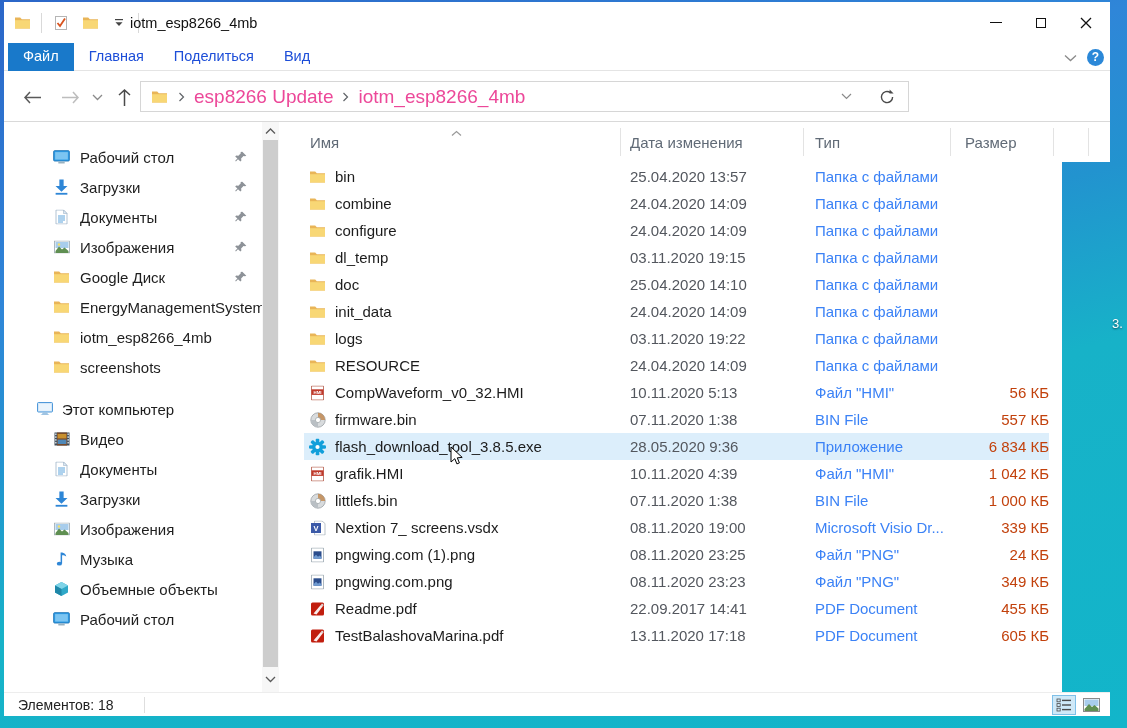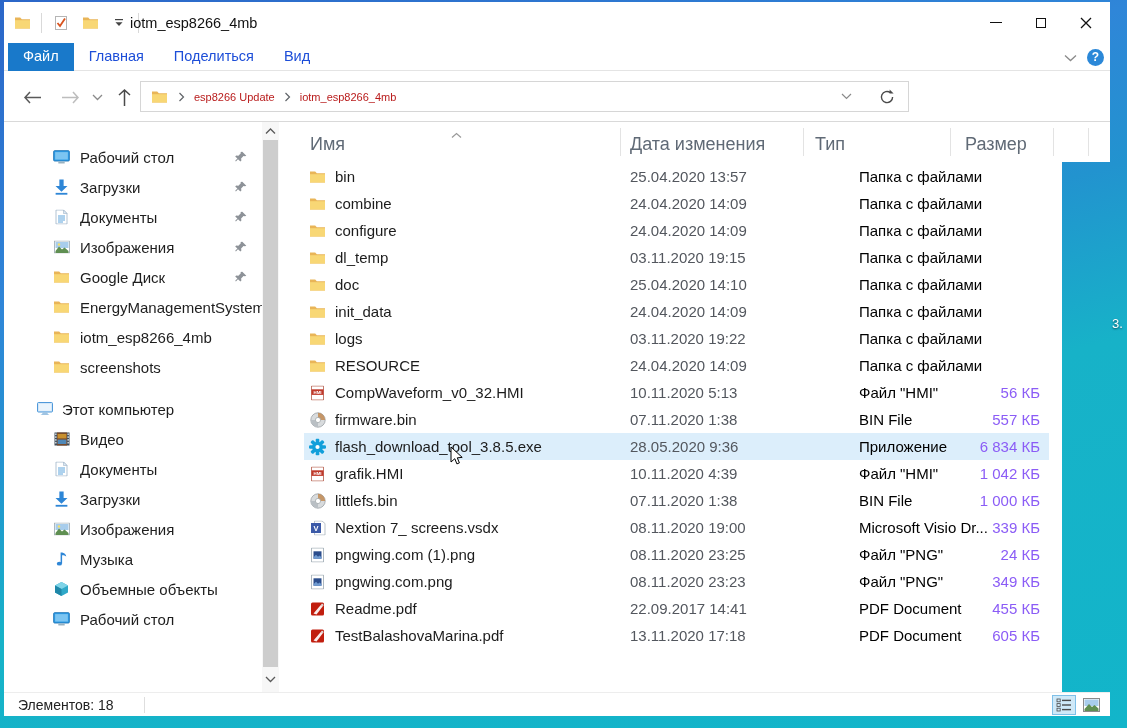--- a/index.html
+++ b/index.html
@@ -26,21 +26,21 @@
   
   .tabsrow { position:absolute; left:0; top:41px; width:100%; height:28px; background:#fff; border-bottom:1px solid #e4e4e4; padding-left:4px; white-space:nowrap; }
   .tab { display:inline-block; height:28px; padding:5px 15px 0 15px; font-size:14.5px; color:#1d4ed8; }
   .tab.active { background:#1979ca; color:#fff; }
   .ribbon-right { position:absolute; right:6px; top:41px; height:28px; display:flex; align-items:center; gap:10px; }
   .help-circle { width:17px; height:17px; border-radius:50%; background:#2b88d8; color:#fff; font-size:12px; font-weight:bold; display:flex; align-items:center; justify-content:center; }
 
   
   .toolbar { position:absolute; left:0; top:69px; width:100%; height:51px; background:#fff; border-bottom:1px solid #d9d9d9; }
   .navbtn { position:absolute; top:13px; width:28px; height:26px; display:flex; align-items:center; justify-content:center; }
-  .addr { position:absolute; left:136px; top:10px; width:726px; height:31px; border:1px solid #d6d6d6; background:#fff; display:flex; align-items:center; font-size:11px; color:#b91c1c; }
+  .addr { position:absolute; left:136px; top:10px; width:726px; height:31px; border:1px solid #d6d6d6; background:#fff; display:flex; align-items:center; font-size:19px; color:#ec4899; }
   .addr .crumb { padding:0 4px; white-space:nowrap; }
   .addr .bc-sep { padding:0 5px; display:flex; align-items:center; }
   .addr-drop { margin-left:auto; padding:0 13px; display:flex; align-items:center; height:100%; }
   .refresh { position:absolute; left:861px; top:10px; width:44px; height:31px; border:1px solid #d6d6d6; border-left:none; display:flex; align-items:center; justify-content:center; background:#fff; }
   .search { position:absolute; left:917px; top:10px; width:186px; height:31px; border:1px solid #d6d6d6; background:#fff; display:flex; align-items:center;margin-top:45px; }
   .search input { border:none; outline:none; font-size:14.5px; width:140px; font-family:inherit; color:#333; }
   .search input::placeholder { color:#6d6d6d; }
   .search .ic { margin:0 9px 0 11px; }
 
   
@@ -59,31 +59,31 @@
   .side-item .pin { left:auto; right:12px; }
 
   
   .side-scroll { position:absolute; left:258px; top:0; width:17px; height:570px; background:#f7f7f7; }
   .sb-up,.sb-down { position:absolute; left:0; width:17px; height:16px; display:flex; align-items:center; justify-content:center; background:#f7f7f7; }
   .sb-up { top:1px; } .sb-down { top:549px; }
   .sb-thumb { position:absolute; left:1px; top:18px; width:15px; height:527px; background:#cdcdcd; }
 
   
   .filelist { position:absolute; left:275px; top:0; width:783px; height:570px; }
-  .cols { position:relative; height:41px; font-size:18px; color:#606a76; }
+  .cols { position:relative; height:41px; font-size:15px; color:#606a76; }
   .colcell { position:absolute; top:12px; white-space:nowrap; }
   .col-sep { position:absolute; top:6px; height:28px; border-left:1px solid #e3e3e3; }
   .sort-ind { position:absolute; left:172px; top:1px; }
   .frow { position:relative; height:27px; font-size:15px; }
   .frow.selected::before { content:""; position:absolute; left:25px; right:13px; top:0; bottom:0; background:#dceefb; }
   .frow .ic { position:absolute; left:29px; top:50%; transform:translateY(-50%); width:19px; display:flex; justify-content:center; }
   .f-name { position:absolute; left:56px; top:5px; color:#1c1c1c; white-space:nowrap; }
   .f-date { position:absolute; left:351px; top:5px; color:#53575e; white-space:nowrap; }
-  .f-type { position:absolute; left:536px; top:5px; color:#000000; white-space:nowrap; max-width:168px; overflow:hidden;margin-left:44px; }
-  .f-size { position:absolute; right:22px; top:5px; color:#8b5cf6; white-space:nowrap; }
+  .f-type { position:absolute; left:536px; top:5px; color:#3b82f6; white-space:nowrap; max-width:168px; overflow:hidden; }
+  .f-size { position:absolute; right:13px; top:5px; color:#c2410c; white-space:nowrap; }
 
   
   .statusbar { position:absolute; left:0; top:690px; width:100%; height:24px; background:#fff; border-top:1px solid #ededed; }
   .status-text { position:absolute; left:14px; top:0; height:24px; display:flex; align-items:center; font-size:14px; color:#222; }
   .status-div { position:absolute; left:140px; top:4px; height:16px; border-left:1px solid #dedede; }
   .viewbtn { position:absolute; top:2px; width:24px; height:20px; display:flex; align-items:center; justify-content:center; border:1px solid transparent; }
   .vb-details { right:34px; background:#cfe9f8; border-color:#7fc0e8; }
   .vb-thumb { right:7px; }
 
   

